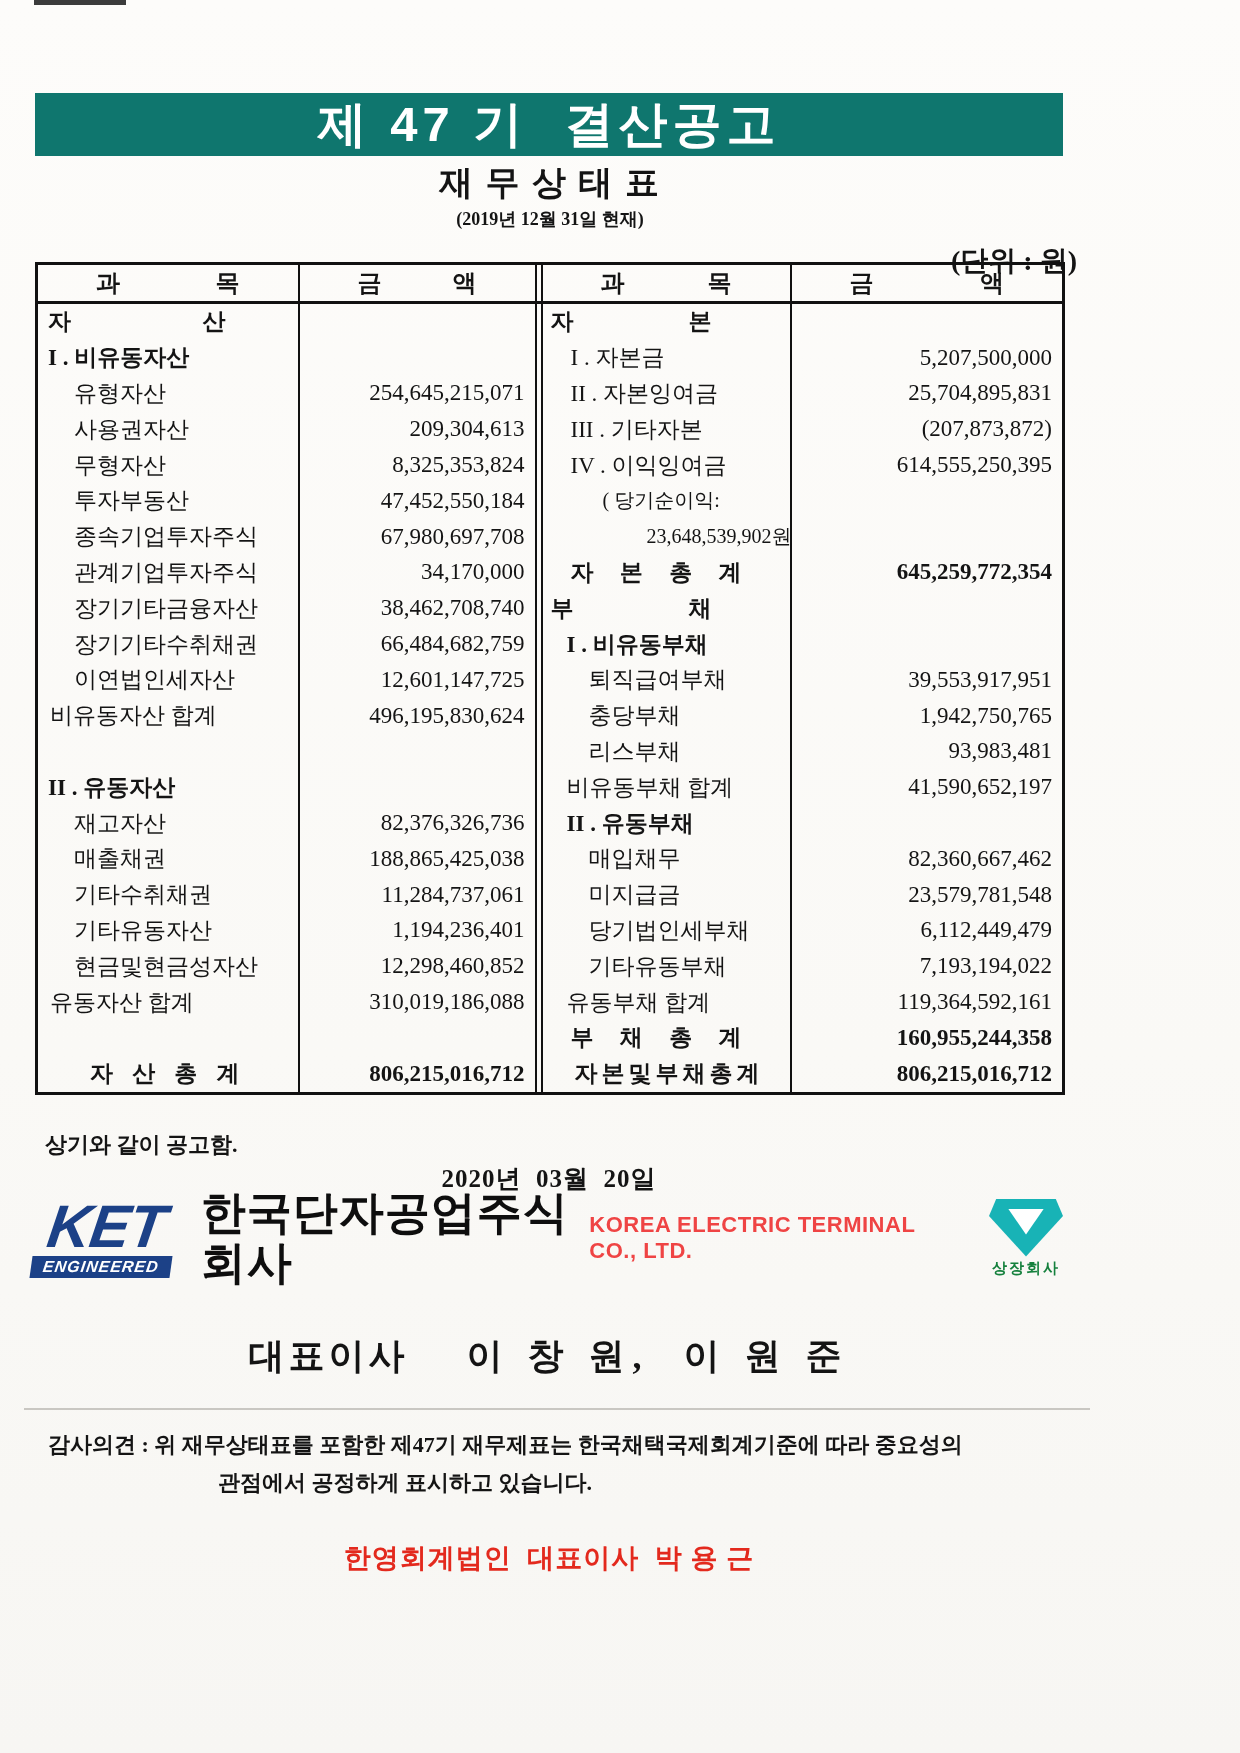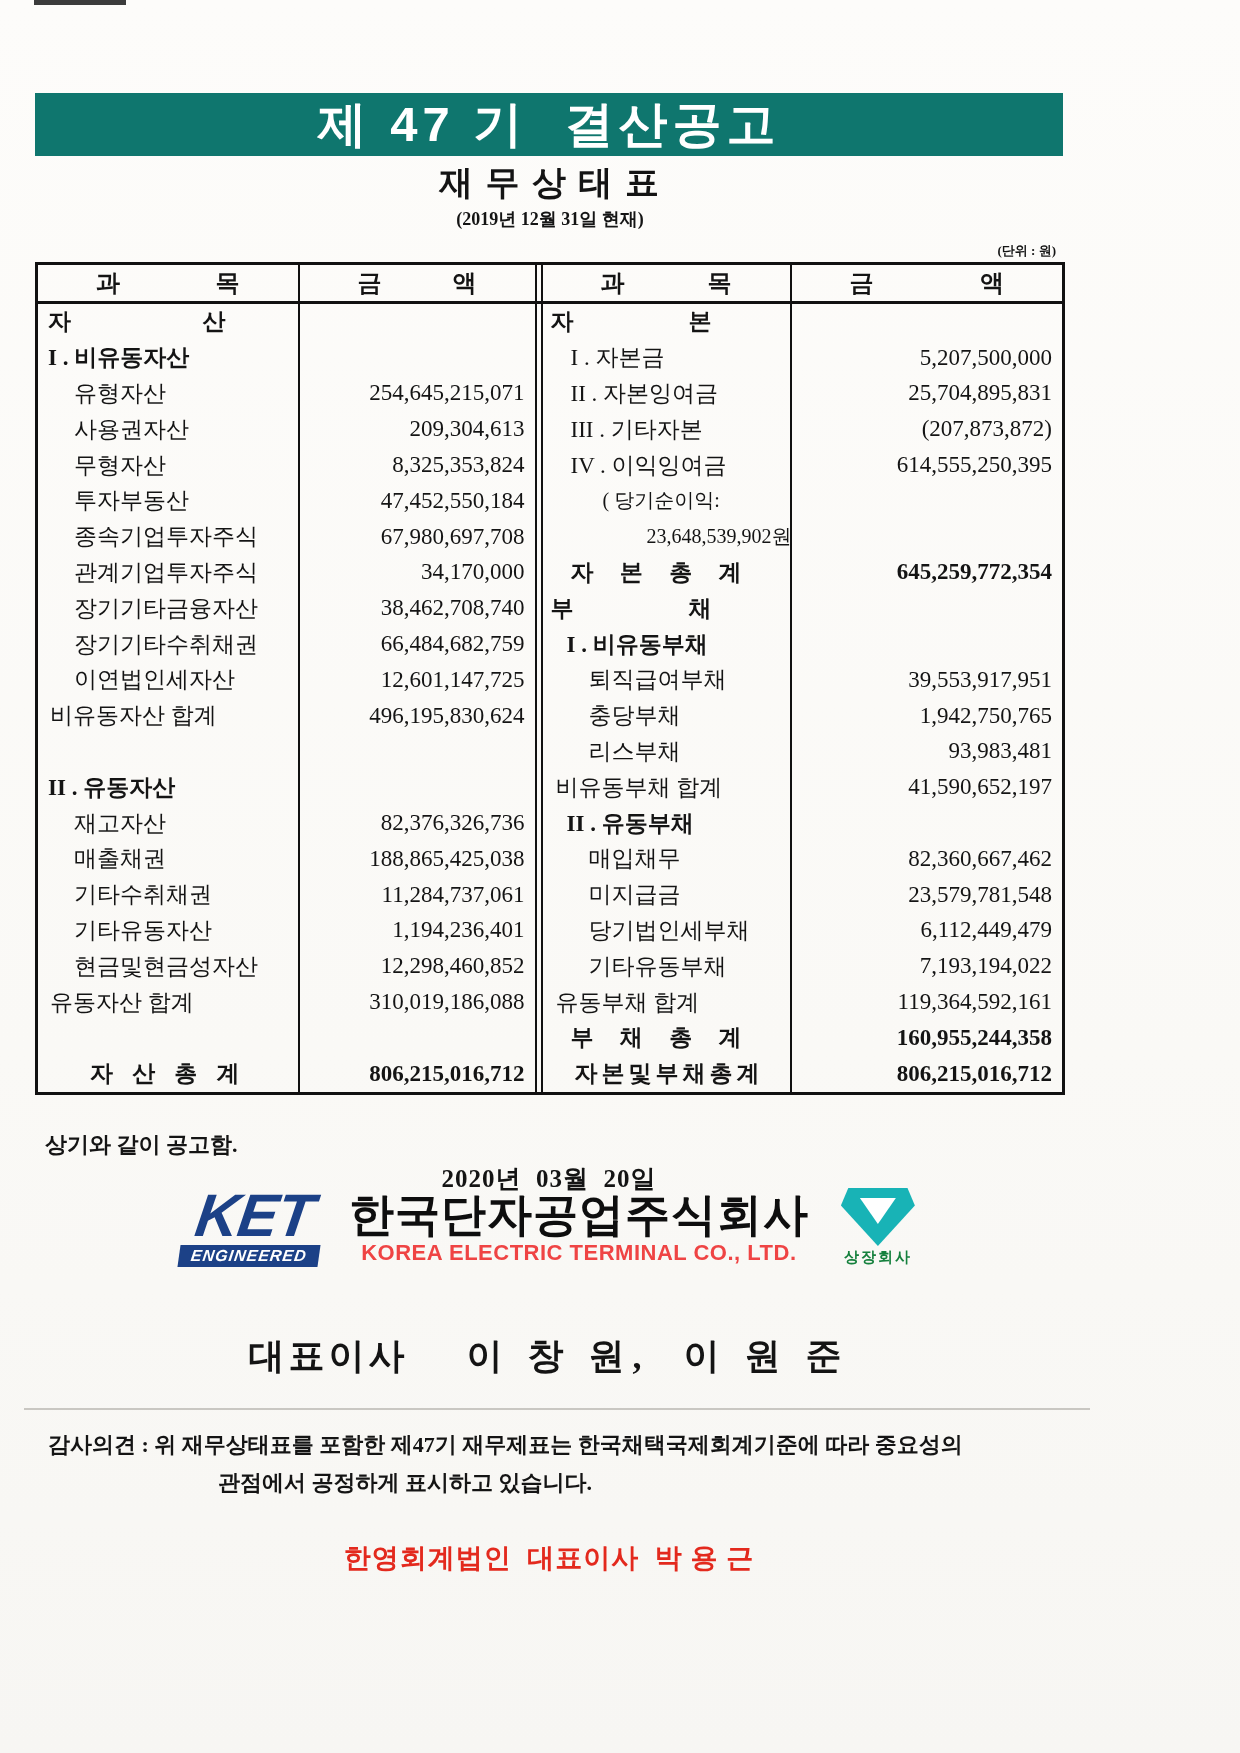--- a/index.html
+++ b/index.html
@@ -25,22 +25,22 @@
   }
   .doc-title{
     position:absolute;left:0;width:1100px;top:160px;text-align:center;
     font-weight:700;font-size:34px;letter-spacing:2px;white-space:pre;
   }
   .as-of{
     position:absolute;left:0;width:1100px;top:207px;text-align:center;
     font-weight:600;font-size:18px;white-space:pre;
   }
   .unit-note{
-    position:absolute;right:184px;top:242px;
-    font-weight:600;font-size:13px;
+    position:absolute;right:163px;top:242px;
+    font-weight:600;font-size:28px;
   }
 
   
   table.bs{
     position:absolute;left:35px;top:262px;width:1027px;
     border-collapse:collapse;table-layout:fixed;
     font-size:23px;
   }
   table.bs col.c-ll{width:262px;}
   table.bs col.c-lv{width:237px;}
@@ -69,21 +69,21 @@
   .col-ll.total{font-weight:700;}
   .col-ll.total .spread{padding:0 58px 0 52px;box-sizing:border-box;}
   .col-rl.total{font-weight:700;}
   .col-rl.total .spread{padding:0 48px 0 28px;box-sizing:border-box;}
   .col-rl.totalwide{font-weight:700;letter-spacing:4px;padding-left:32px;}
   .col-ll.group{font-weight:700;padding-left:10px;}
   .col-rl.group{font-weight:700;padding-left:24px;}
   .col-ll.item{padding-left:36px;}
   .col-rl.item{padding-left:46px;}
   .col-ll.subtotal{padding-left:12px;}
-  .col-rl.subtotal{padding-left:13px;margin-top:39px;}
+  .col-rl.subtotal{padding-left:24px;margin-top:39px;}
   .col-rl.capital{padding-left:28px;}
   .col-rl.note{padding-left:60px;font-size:20px;}
   .col-rl.note2{padding-left:104px;font-size:20px;}
 
   
   .notice-line{position:absolute;left:45px;top:1130px;font-weight:600;font-size:22px;}
   .date-line{position:absolute;left:35px;width:1028px;top:1162px;text-align:center;
     font-weight:600;font-size:25px;letter-spacing:1px;white-space:pre;}
 
   .company-block{
@@ -95,21 +95,21 @@
     font-family:"Liberation Sans","DejaVu Sans",sans-serif;
     font-weight:700;font-style:italic;font-size:60px;line-height:56px;
     color:var(--navy,#1c4187);letter-spacing:-1px;
   }
   .ket-sub{
     background:var(--navy,#1c4187);color:#fff;
     font-family:"Liberation Sans","DejaVu Sans",sans-serif;
     font-weight:700;font-style:italic;font-size:16px;
     padding:2px 12px;letter-spacing:1px;margin-top:1px;
   }
-  .company-names{display:flex;flex-direction:column;align-items:center;}
+  .company-names{display:flex;align-items:center;}
   .company-ko{
     font-family:"Liberation Sans","DejaVu Sans",sans-serif;
     font-weight:700;font-size:45px;line-height:50px;letter-spacing:1px;color:#0e0e0e;
   }
   .company-en{
     font-family:"Liberation Sans","DejaVu Sans",sans-serif;
     font-weight:700;font-size:22px;letter-spacing:0.5px;color:#ef4444;
   }
   .listed-badge{display:flex;flex-direction:column;align-items:center;margin-left:6px;}
   .badge-shape{

